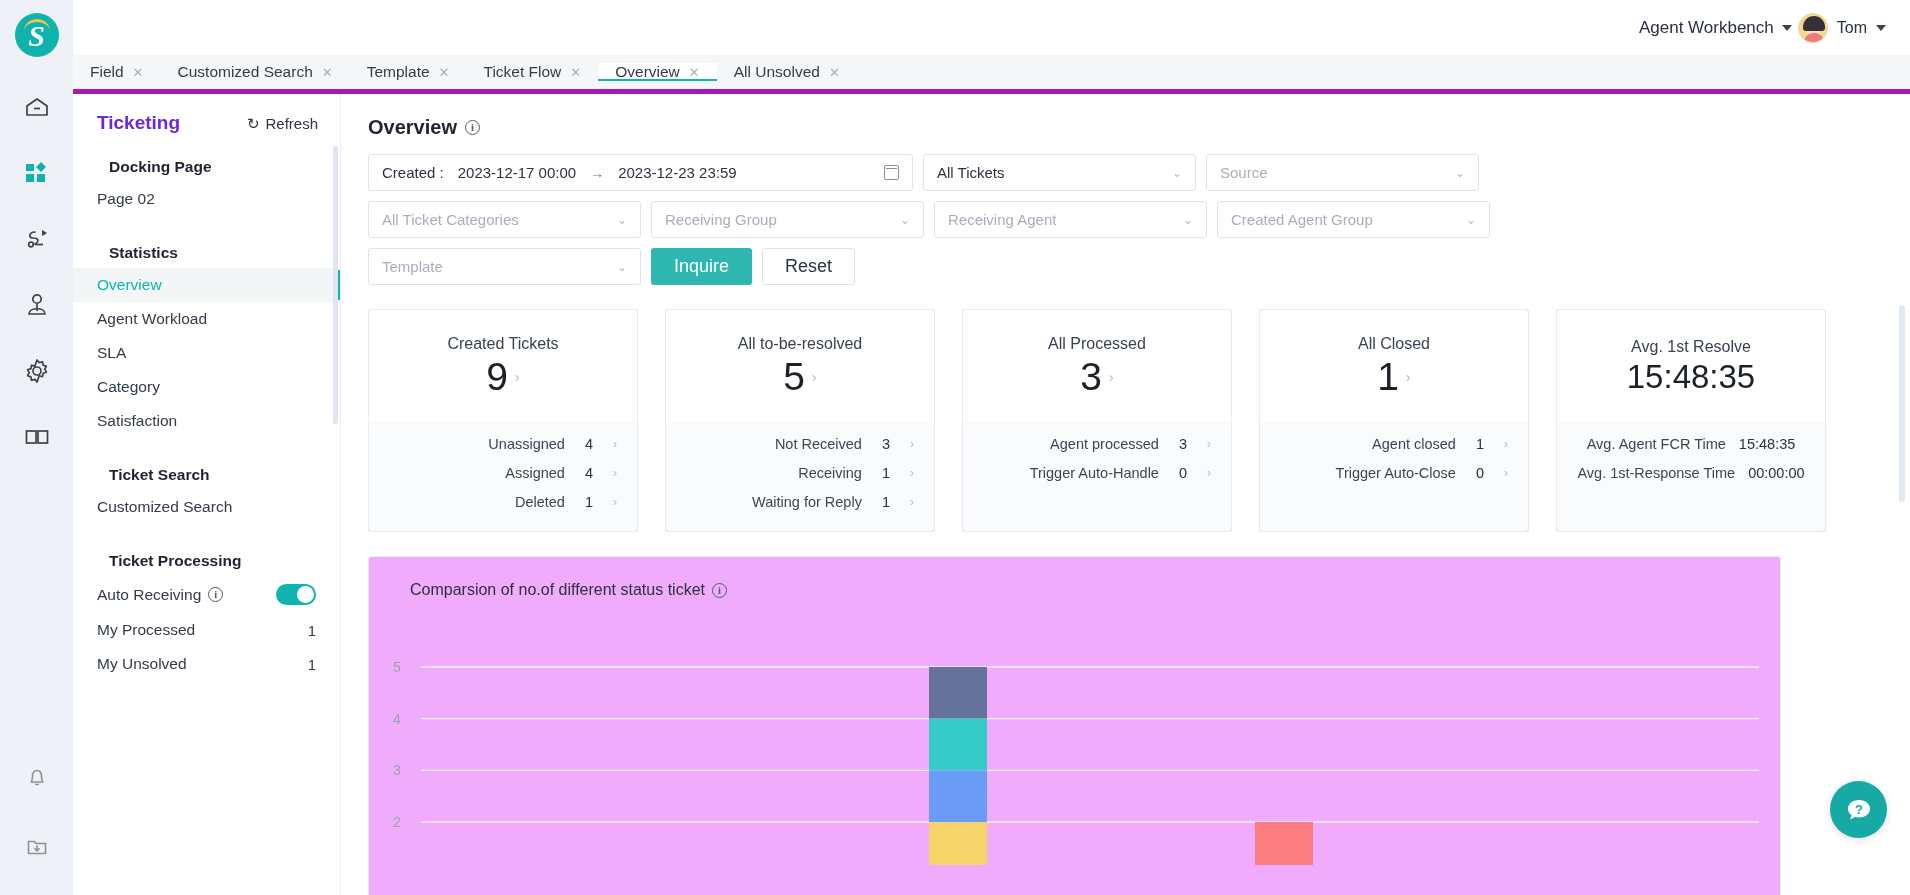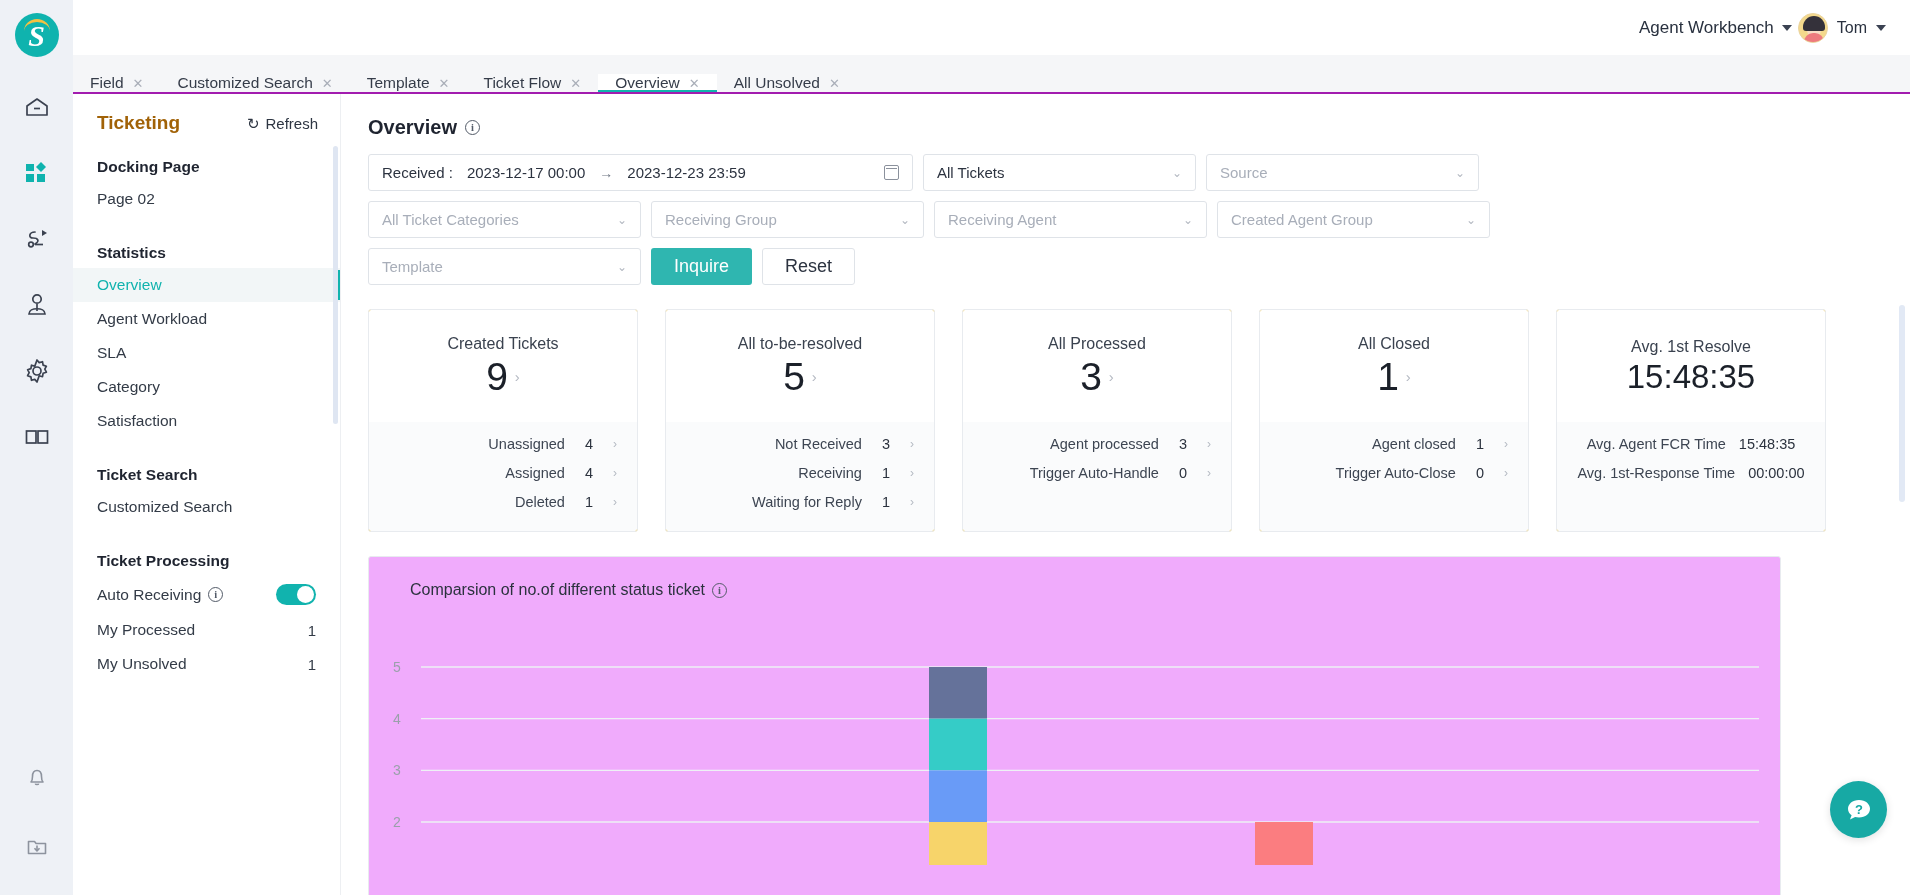--- a/index.html
+++ b/index.html
@@ -49,22 +49,22 @@
     position: relative; overflow: hidden; border: 1px solid #ead4a0;
   }
   .avatar .hair { position: absolute; top: 2px; left: 4px; width: 22px; height: 15px; background: #34313a; border-radius: 11px 11px 3px 3px; }
   .avatar .face { position: absolute; top: 9px; left: 8px; width: 14px; height: 14px; background: #f8ddc6; border-radius: 50%; }
   .avatar .body { position: absolute; bottom: 0; left: 5px; width: 20px; height: 9px; background: #ee7a7e; border-radius: 9px 9px 0 0; }
   .uname { font-size: 16px; color: #29313f; }
 
   
   .tabbar {
     position: absolute; left: 73px; top: 55px; width: 1837px; height: 39px;
-    background: #f5f6f8; border-bottom: 2px solid #a21caf;
-    display: flex; align-items: flex-end;
+    background: #f5f6f8; border-bottom: 5px solid #a21caf;
+    display: flex; align-items: center;
   }
   .tab {
     display: flex; align-items: center; gap: 9px; padding: 0 17px;
     font-size: 15.5px; color: #353c49; cursor: pointer; position: relative;
     white-space: nowrap;
   }
   .tab.active { background: #fff; }
   .tab.active::after {
     content: ""; position: absolute; left: 0; right: 0; bottom: 0; height: 2.5px; background: #11b3ae;
   }
@@ -72,24 +72,24 @@
 
   
   .sidenav {
     position: absolute; left: 73px; top: 94px; width: 268px; height: 801px;
     background: #fff; border-right: 1px solid #edeff2; overflow: hidden;
   }
   .sidenav-head {
     display: flex; align-items: center; justify-content: space-between;
     padding: 18px 22px 10px 24px;
   }
-  .sidenav-title { font-size: 19px; font-weight: bold; color: #a16207; }
+  .sidenav-title { font-size: 19px; font-weight: bold; color: #6d28d9; }
   .refresh { display: flex; align-items: center; gap: 6px; font-size: 15px; color: #2d3542; cursor: pointer; }
   .refresh-glyph { font-size: 15px; line-height: 1; }
-  .nav-group-title { font-size: 15.5px; font-weight: bold; color: #1f2430; padding: 14px 24px 6px 24px; }
+  .nav-group-title { font-size: 15.5px; font-weight: bold; color: #1f2430; padding: 14px 24px 6px 36px; }
   .nav-item {
     padding: 8px 24px; font-size: 15.5px; color: #333b47; cursor: pointer;
     position: relative; display: flex; align-items: center; justify-content: space-between;
   }
   .nav-item.active { background: #f2f6f7; color: #11b3ae; }
   .nav-item.active::after {
     content: ""; position: absolute; right: 0; top: 2px; bottom: 2px; width: 3px; background: #11b3ae;
   }
   .nav-count { font-size: 15px; color: #333b47; }
   .spacer-sm { height: 14px; }
@@ -366,21 +366,21 @@
   <div class="main">
 
     <div class="page-title-row">
       <div class="page-title">Overview</div>
       <div class="info-i">i</div>
     </div>
 
     <div class="filters">
       <div class="fld date">
         <div class="date-inner">
-          <span>Received :</span>
+          <span>Created :</span>
           <span>2023-12-17 00:00</span>
           <span class="date-arrow">→</span>
           <span>2023-12-23 23:59</span>
         </div>
         <span class="cal-icon"></span>
       </div>
 
       <div class="fld sel">
         <span>All Tickets</span>
         <span class="chev">⌄</span>

